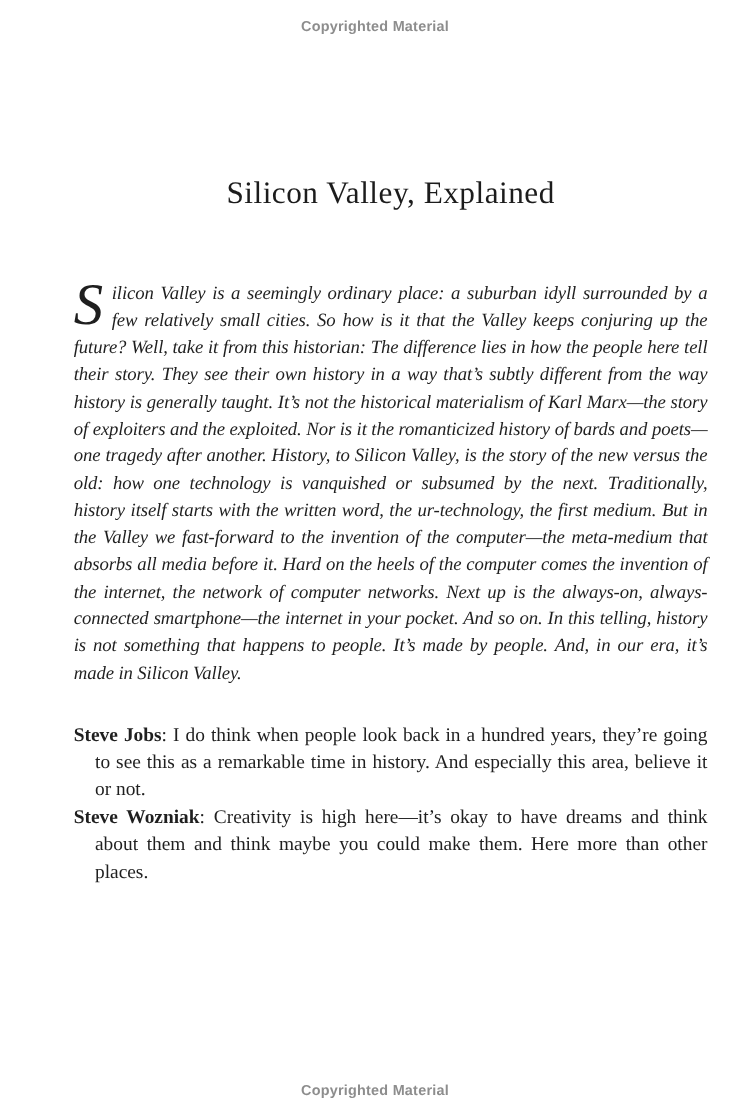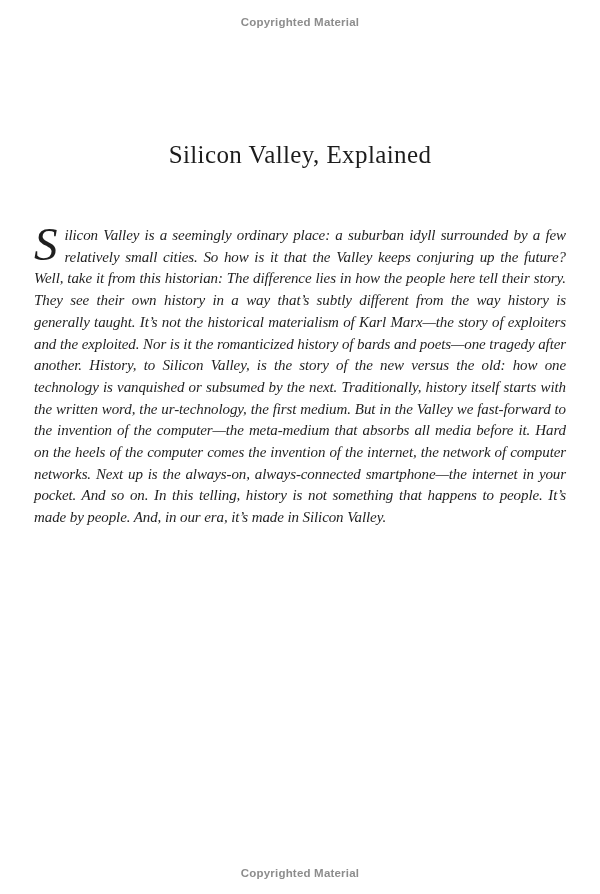--- a/index.html
+++ b/index.html
@@ -20,21 +20,21 @@
     width: 100%;
     text-align: center;
     font-family: Liberation Sans, sans-serif;
     font-weight: bold;
     font-size: 11.5px;
     letter-spacing: 0.2px;
     color: #8d8d8d;
   }
   .watermark.top { top: 16px; }
   .watermark.bottom { bottom: 15px; }
-  .content { padding: 0 34px; }
+  .content { padding: 0 34px; margin-left: 25px; }
   .chapter-title {
     padding-top: 141px;
     font-size: 25px;
     font-weight: normal;
     letter-spacing: 0.4px;
     text-align: center;
     color: #1c1c1c;
   }
   .chapter-subtitle {
     margin: 15px auto 0;
@@ -79,21 +79,23 @@
 
   <div class="content">
 
     <h1 class="chapter-title">Silicon Valley, Explained</h1>
 
 
     <p class="intro"><span class="dropcap">S</span><span>ilicon Valley is a seemingly ordinary place: a suburban idyll surrounded by a few relatively small cities. So how is it that the Valley keeps conjuring up the future? Well, take it from this historian: The difference lies in how the people here tell their story. They see their own history in a way that’s subtly different from the way history is generally taught. It’s not the historical materialism of Karl Marx—the story of exploiters and the exploited. Nor is it the romanticized history of bards and poets—one tragedy after another. History, to Silicon Valley, is the story of the new versus the old: how one technology is vanquished or subsumed by the next. Traditionally, history itself starts with the written word, the ur-technology, the first medium. But in the Valley we fast-forward to the invention of the computer—the meta-medium that absorbs all media before it. Hard on the heels of the computer comes the invention of the internet, the network of computer networks. Next up is the always-on, always-connected smartphone—the internet in your pocket. And so on. In this telling, history is not something that happens to people. It’s made by people. And, in our era, it’s made in Silicon Valley.</span></p>
 
     <div class="quotes">
 
+      <p class="quote"><span class="speaker">Steve Jobs</span><span>: </span><span>I do think when people look back in a hundred years, they’re going to see this as a remarkable time in history. And especially this area, believe it or not.</span></p>
 
+      <p class="quote"><span class="speaker">Steve Wozniak</span><span>: </span><span>Creativity is high here—it’s okay to have dreams and think about them and think maybe you could make them. Here more than other places.</span></p>
 
 
     </div>
   </div>
 
   <div class="watermark bottom">Copyrighted Material</div>
 
 </div>
 
 </body></html>

